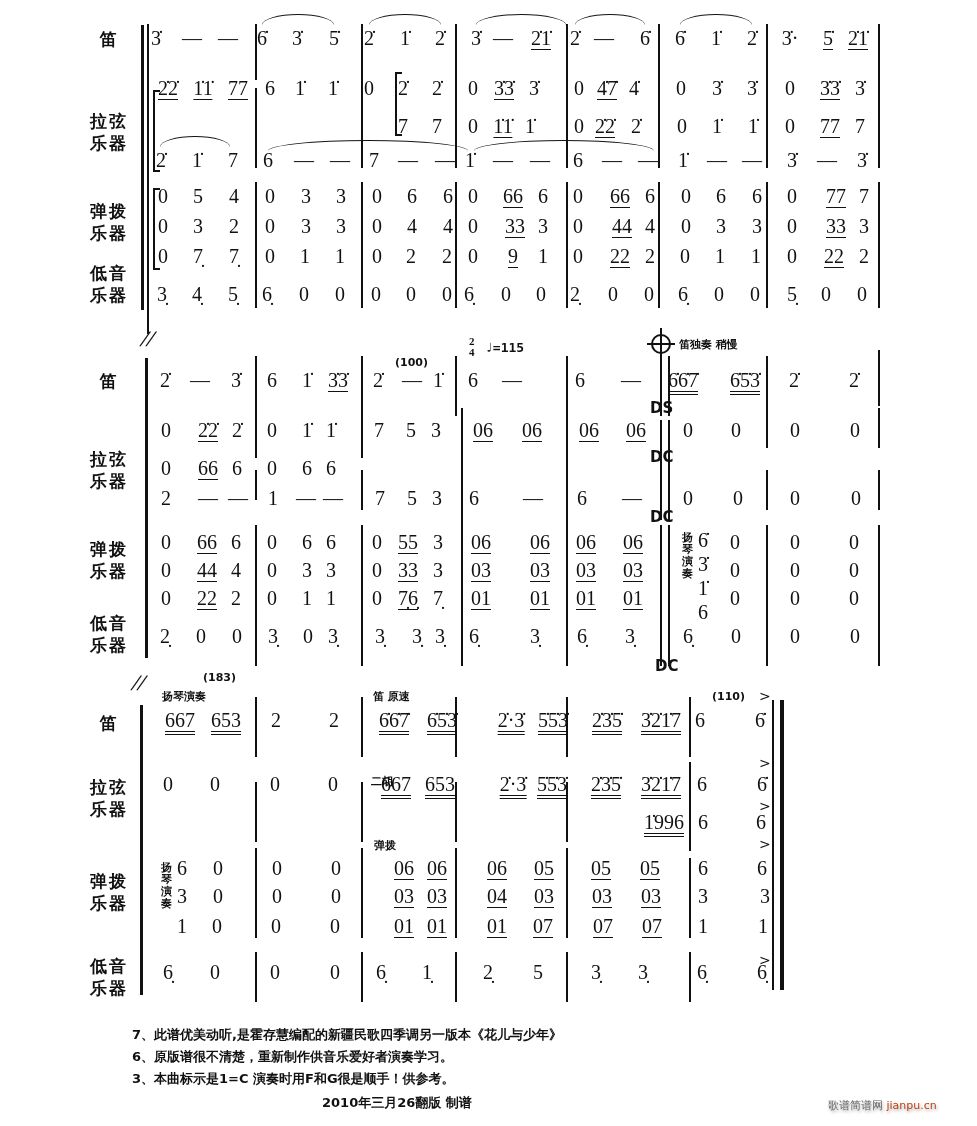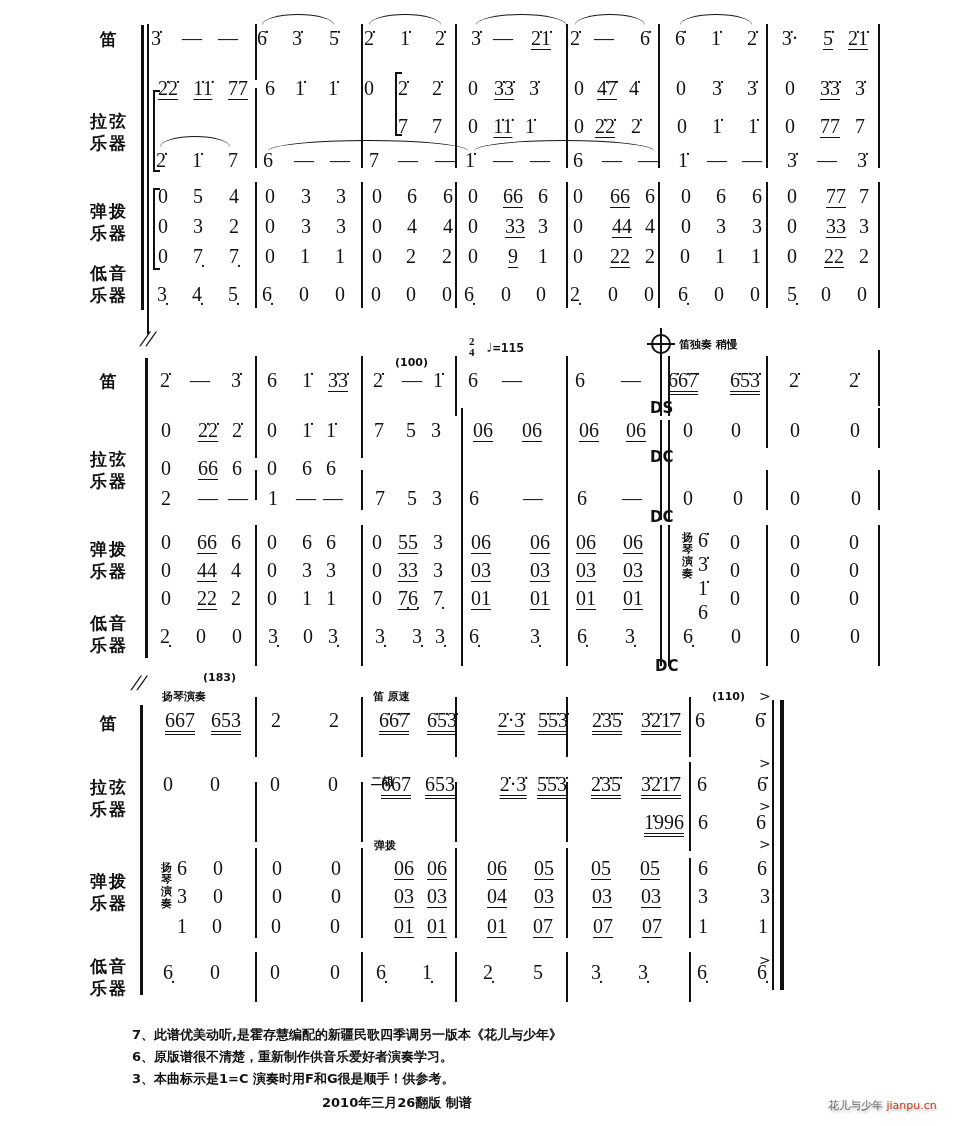--- a/index.html
+++ b/index.html
@@ -451,21 +451,21 @@
       <div class="note" style="left: 643px; top: 962px;"><span class="d">3̣</span></div>
       <div class="note" style="left: 702px; top: 962px;"><span class="d">6̣</span></div>
       <div class="note" style="left: 762px; top: 962px;"><span class="d">6̣</span></div>
     </div>
 </div>
 
 <div class="foot" style="left:132px;top:1026px;">7、此谱优美动听,是霍存慧编配的新疆民歌四季调另一版本《花儿与少年》</div>
 <div class="foot" style="left:132px;top:1048px;">6、原版谱很不清楚，重新制作供音乐爱好者演奏学习。</div>
 <div class="foot" style="left:132px;top:1070px;">3、本曲标示是1=C 演奏时用F和G很是顺手！供参考。</div>
 <div class="foot" style="left:322px;top:1094px;">2010年三月26翻版     制谱</div>
-<div class="wm" style="left:828px;top:1098px;"><span>花儿与少年</span> <b>jianpu.cn</b></div>
+<div class="wm" style="left:828px;top:1098px;"><span>歌谱简谱网</span> <b>jianpu.cn</b></div>
 
 <div class="bar" style="left: 147px; top: 24px; height: 310px;"></div>
 <div class="bar" style="left: 255px; top: 24px; height: 56px;"></div>
 <div class="bar" style="left: 361px; top: 24px; height: 56px;"></div>
 <div class="bar" style="left: 455px; top: 24px; height: 56px;"></div>
 <div class="bar" style="left: 566px; top: 24px; height: 56px;"></div>
 <div class="bar" style="left: 658px; top: 24px; height: 56px;"></div>
 <div class="bar" style="left: 766px; top: 24px; height: 56px;"></div>
 <div class="bar" style="left: 878px; top: 24px; height: 56px;"></div>
 <div class="bar" style="left: 255px; top: 88px; height: 80px;"></div>

